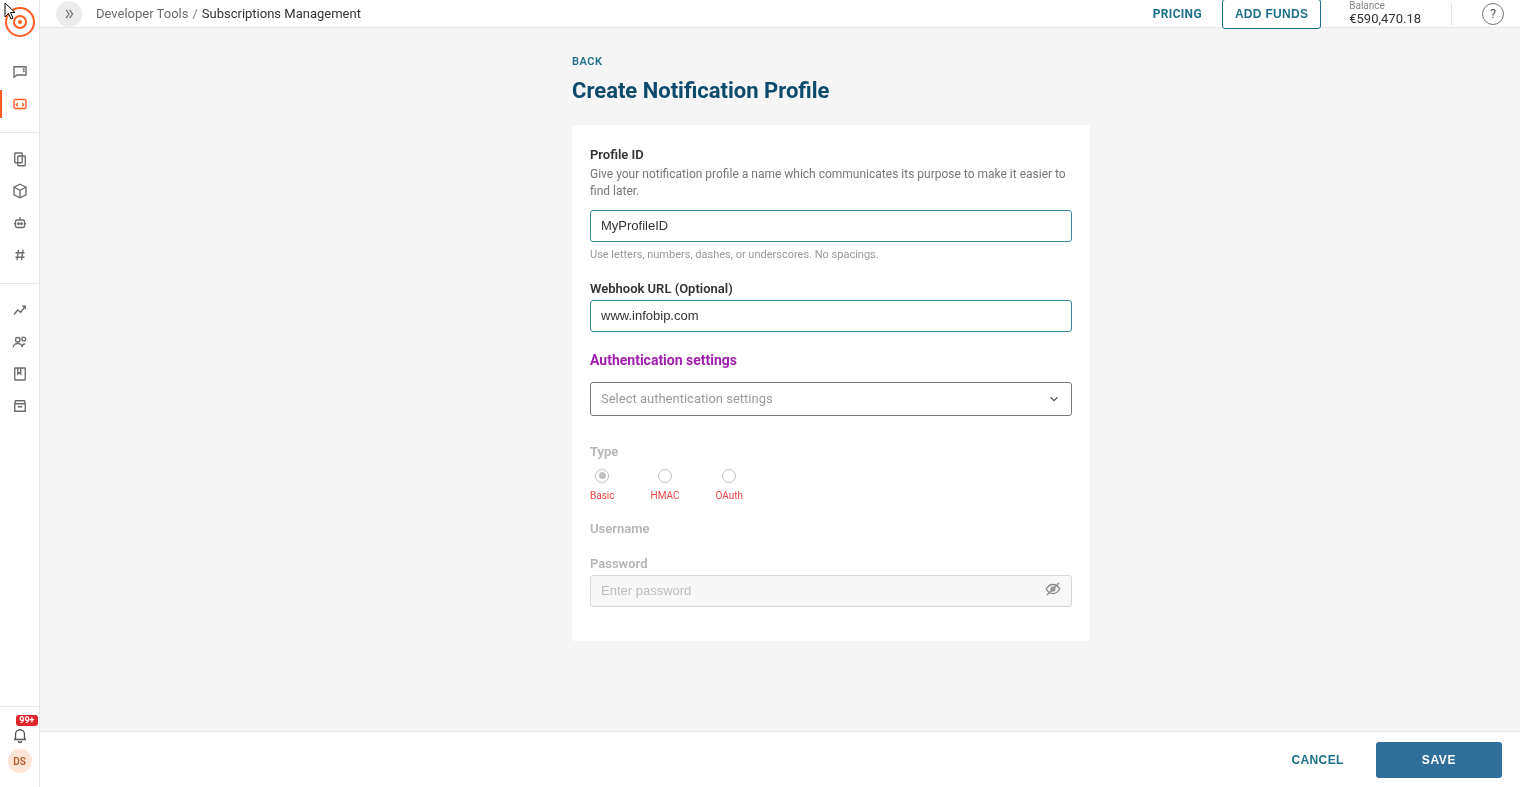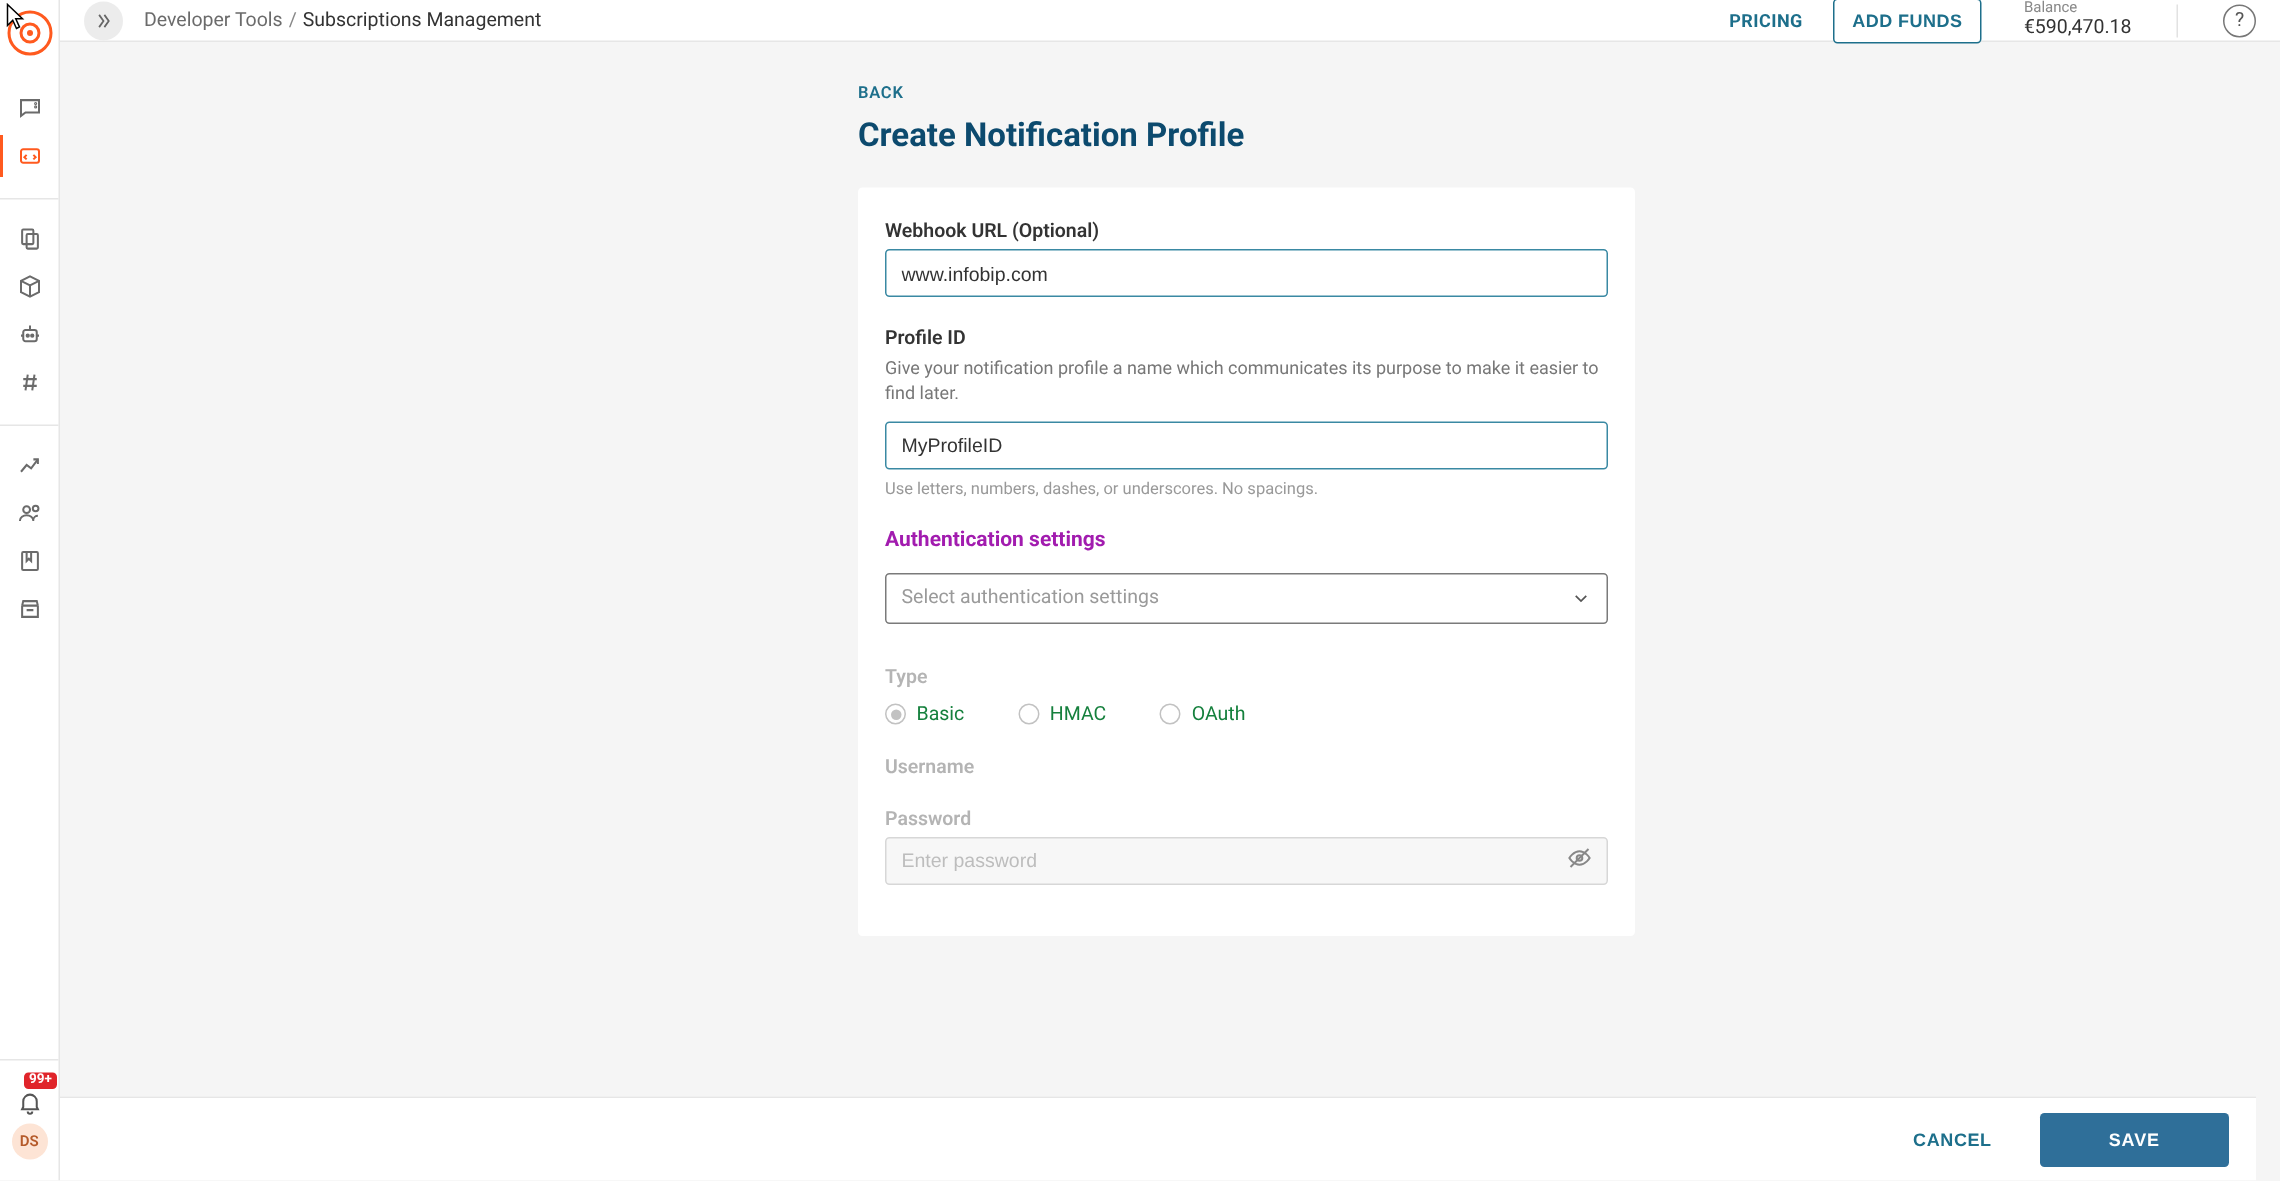--- a/index.html
+++ b/index.html
@@ -104,29 +104,29 @@
     .select-wrap{position:relative;}
     .select-input{
       width:100%;height:34px;border:1px solid #7a7a7a;border-radius:3px;
       padding:0 10px;font-size:13px;color:#9a9a9a;background:#fff;
       display:flex;align-items:center;justify-content:space-between;cursor:pointer;
     }
     .select-input svg{width:14px;height:14px;stroke:#555;fill:none;stroke-width:2;}
     .dim-section .field-label{color:#b4b4b4;}
     .dim-section{margin-top:28px;}
     .radio-row{display:flex;gap:36px;margin-top:10px;}
-    .radio-opt{display:flex;align-items:center;gap:7px;font-size:13px;color:#15803d;}
+    .radio-opt{display:flex;align-items:center;gap:7px;font-size:10px;color:#ef4444;flex-direction:column;}
     .radio-circle{width:14px;height:14px;border:1.5px solid #c2c2c2;border-radius:50%;display:flex;align-items:center;justify-content:center;}
     .radio-circle.checked::after{content:"";width:7px;height:7px;background:#c2c2c2;border-radius:50%;}
     .pw-wrap{position:relative;}
     .pw-eye{position:absolute;right:10px;top:50%;transform:translateY(-50%);color:#888;cursor:pointer;}
     .pw-eye svg{width:18px;height:18px;stroke:currentColor;fill:none;stroke-width:1.8;}
     
     .footer{
-      position:absolute;left:40px;right:16px;bottom:0;height:56px;background:#fff;
+      position:absolute;left:40px;right:0;bottom:0;height:56px;background:#fff;
       border-top:1px solid #e6e6e6;display:flex;align-items:center;justify-content:flex-end;
       gap:18px;padding:0 18px;
     }
     .cancel-btn{color:#1d6f8b;font-size:12px;font-weight:600;letter-spacing:.4px;background:none;border:none;cursor:pointer;padding:10px 14px;}
     .save-btn{background:#2f6f99;color:#fff;font-size:12px;font-weight:600;letter-spacing:.6px;border:none;padding:11px 46px;border-radius:3px;cursor:pointer;}
     input::placeholder{color:#bdbdbd;}
   </style>
 </head>
 <body>
 
@@ -248,29 +248,29 @@
     </header>
 
     <div class="content">
       <div class="page-inner">
         <span class="back-link">BACK</span>
         <h1 class="page-title">Create Notification Profile</h1>
 
         <div class="card">
 
           <div class="field-block">
-            <div class="field-label">Webhook URL (Optional)</div>
-            <input class="text-input" type="text" value="www.infobip.com" style="">
-          </div>
-
-          <div class="field-block">
             <div class="field-label">Profile ID</div>
             <div class="field-desc">Give your notification profile a name which communicates its purpose to make it easier to find later.</div>
             <input class="text-input" type="text" value="MyProfileID" style="">
             <div class="hint">Use letters, numbers, dashes, or underscores. No spacings.</div>
+          </div>
+
+          <div class="field-block">
+            <div class="field-label">Webhook URL (Optional)</div>
+            <input class="text-input" type="text" value="www.infobip.com" style="">
           </div>
 
           <div class="section-title">Authentication settings</div>
 
           <div class="field-block">
             <div class="select-wrap">
               <div class="select-input">
                 <span>Select authentication settings</span>
                 <svg viewBox="0 0 24 24">
                     <path d="M6 9l6 6 6-6"></path>

